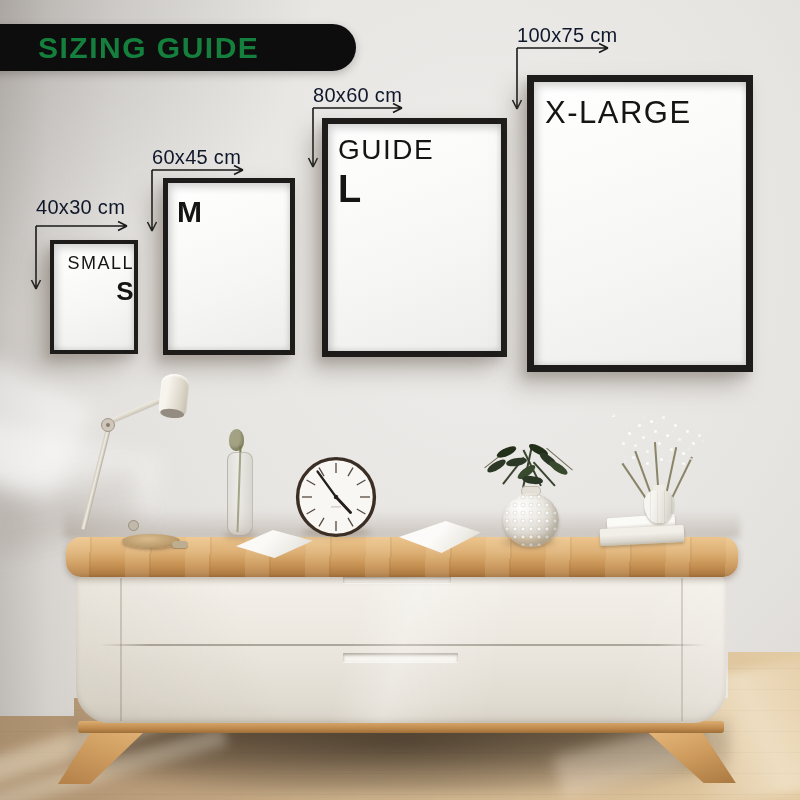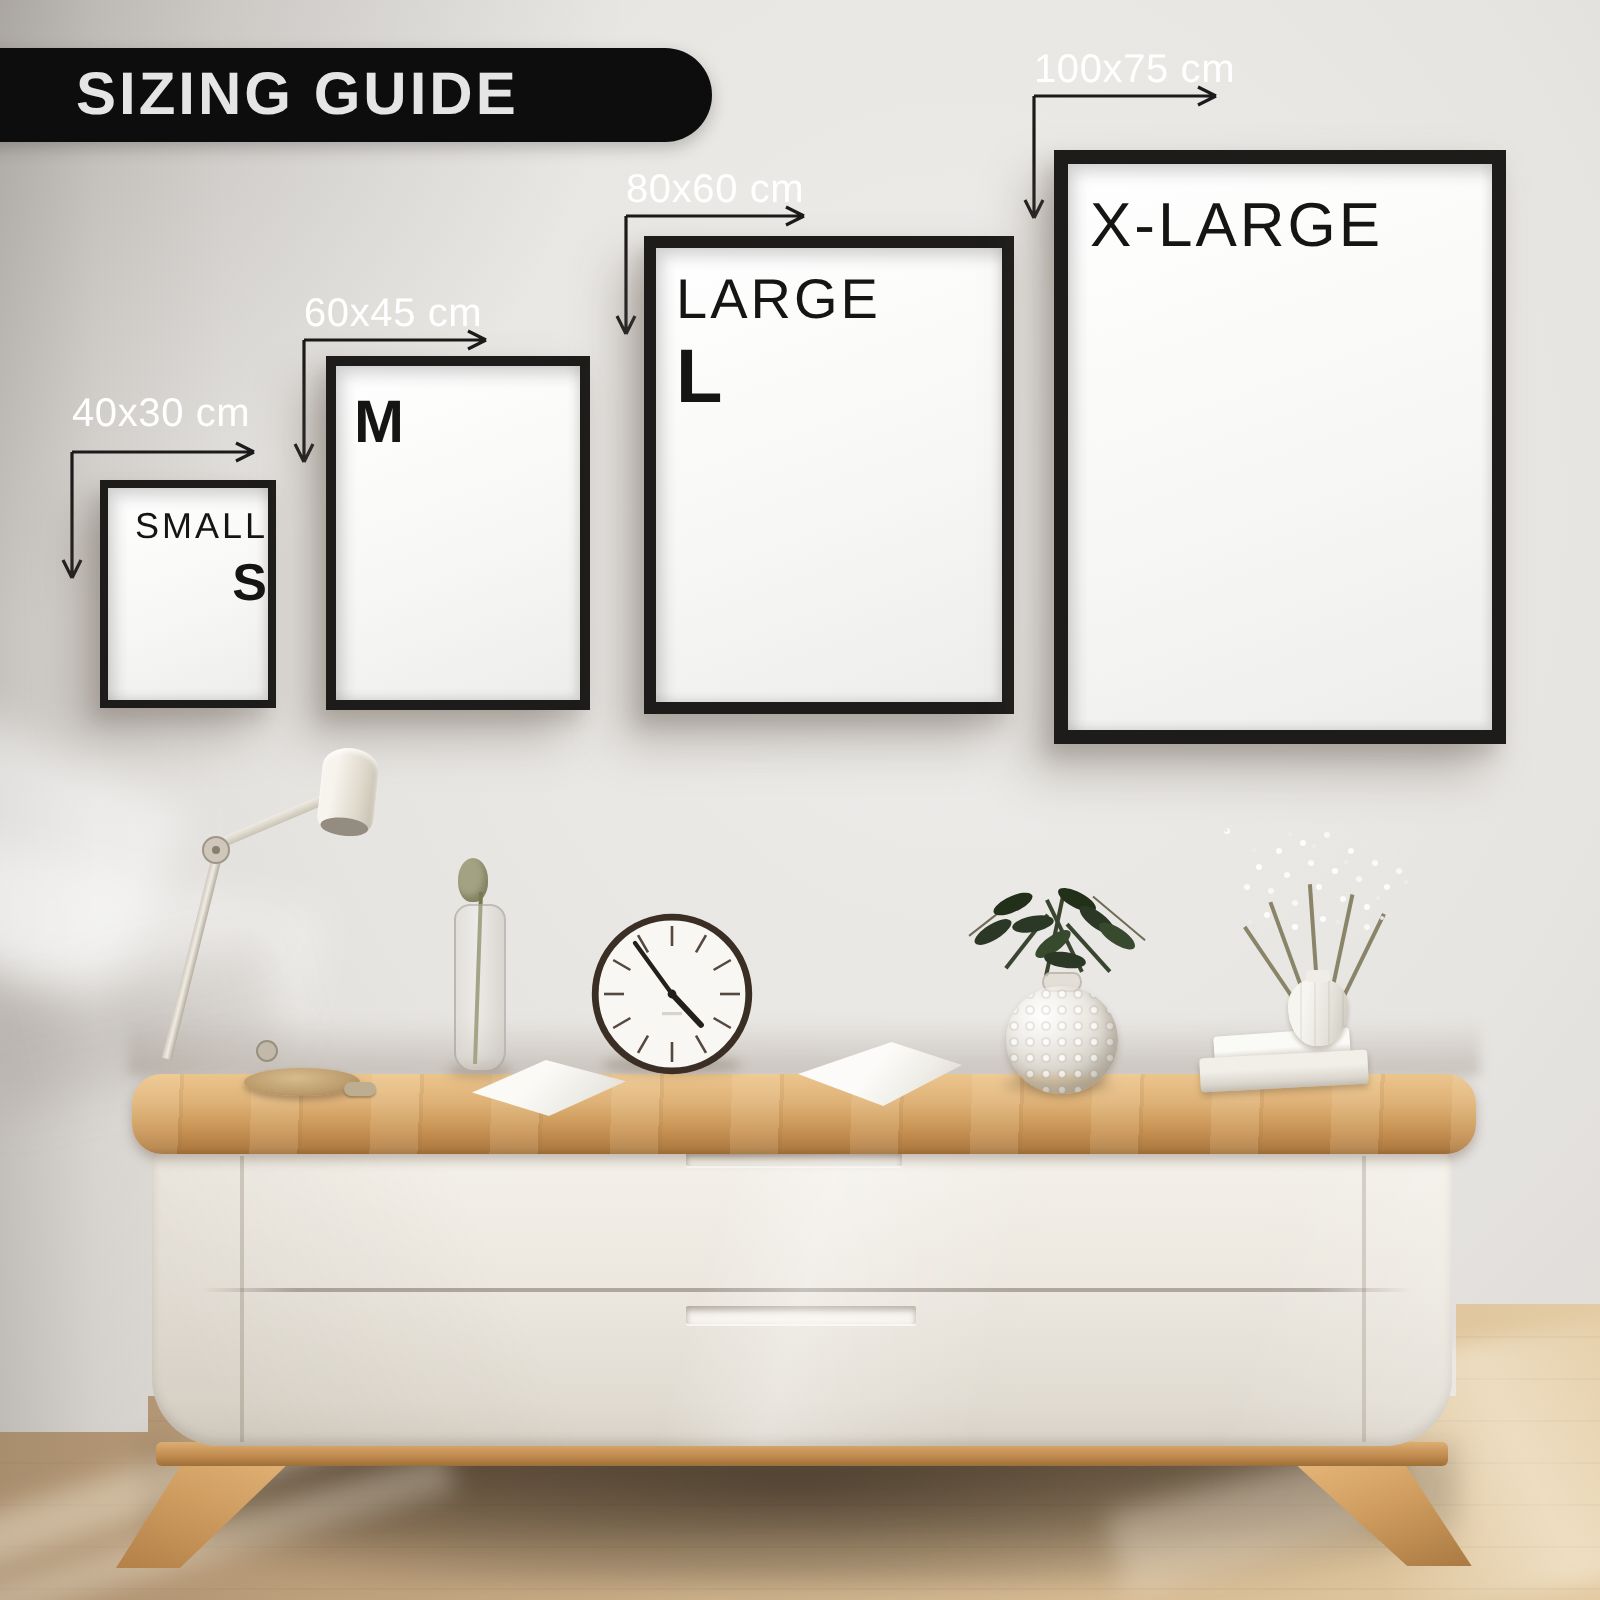--- a/index.html
+++ b/index.html
@@ -40,23 +40,23 @@
     transform:rotate(-16deg);background:rgba(255,248,232,0.3);filter:blur(6px);}
   .floor-light-mid{position:absolute;left:556px;top:740px;width:130px;height:42px;
     transform:rotate(-15deg);background:rgba(255,244,226,0.32);filter:blur(7px);}
   .floor-light-r{position:absolute;left:688px;top:668px;width:150px;height:128px;
     transform:rotate(-10deg);
     background:linear-gradient(75deg, rgba(0,0,0,0), rgba(255,250,238,0.42) 50%, rgba(0,0,0,0));filter:blur(5px);}
   
   .banner{position:absolute;left:-30px;top:24px;width:386px;height:47px;
     background:#0d0d0d;border-radius:0 26px 26px 0;display:flex;align-items:center;
     padding-left:68px;box-sizing:border-box;box-shadow:0 3px 8px rgba(40,35,30,0.25);}
-  .banner span{color:#e5e5e5;font-size:30px;font-weight:700;letter-spacing:1.5px;}
-  
-  .dim-label{position:absolute;color:#ffffff;font-size:20px;font-weight:400;letter-spacing:0.3px;}
+  .banner span{color:#15803d;font-size:30px;font-weight:700;letter-spacing:1.5px;}
+  
+  .dim-label{position:absolute;color:#0f172a;font-size:20px;font-weight:400;letter-spacing:0.3px;}
   .dim-arrow{position:absolute;}
   
   .frame{position:absolute;background:#1d1c1a;
     box-shadow:-12px 14px 22px rgba(100,88,76,0.35), -4px 6px 9px rgba(100,88,76,0.22);}
   .mat{position:absolute;background:linear-gradient(160deg,#ffffff 0%,#f7f7f5 55%,#ededeb 100%);
     box-shadow:inset 3px 4px 8px rgba(0,0,0,0.18), inset -2px -2px 5px rgba(0,0,0,0.07);
     box-sizing:border-box;color:#151514;}
   .frame--s .mat{inset:4px;padding:9px 0 0 8px;}
   .frame--m .mat{inset:5px;padding:10px 0 0 9px;}
   .frame--l .mat{inset:6px;padding:10px 0 0 10px;}
@@ -239,21 +239,21 @@
       <span class="fcode">S</span>
     </div>
   </div>
   <div class="frame frame--m">
     <div class="mat">
       <span class="fcode">M</span>
     </div>
   </div>
   <div class="frame frame--l">
     <div class="mat">
-      <span class="fname">LARGE</span>
+      <span class="fname">GUIDE</span>
       <span class="fcode">L</span>
     </div>
   </div>
   <div class="frame frame--xl">
     <div class="mat">
       <span class="fname">X-LARGE</span>
     </div>
   </div>
 
   <div class="slab-wall-shadow"></div>

